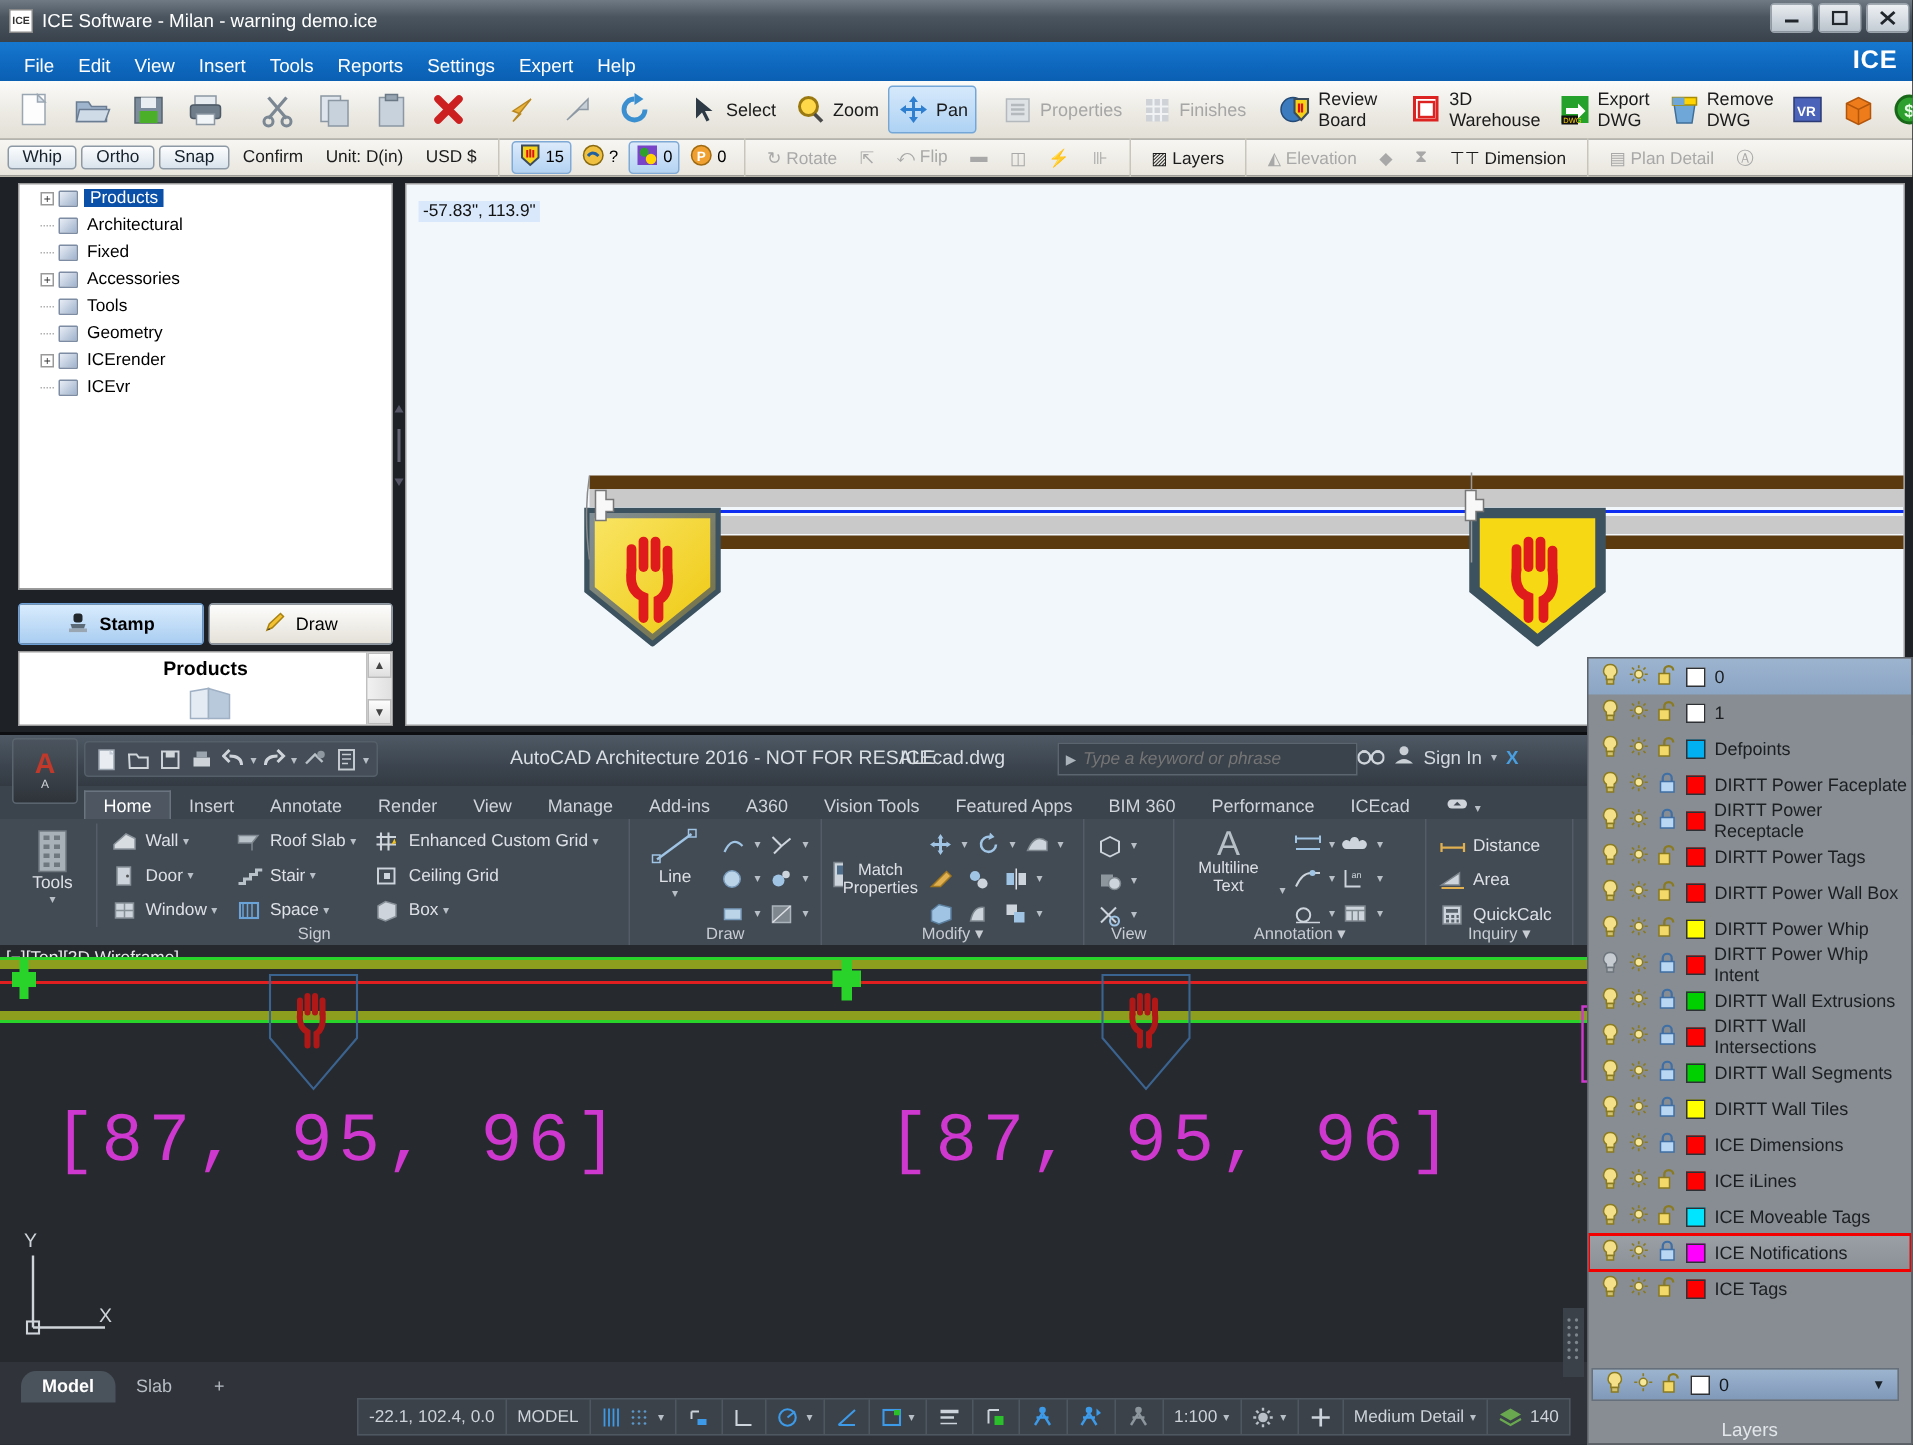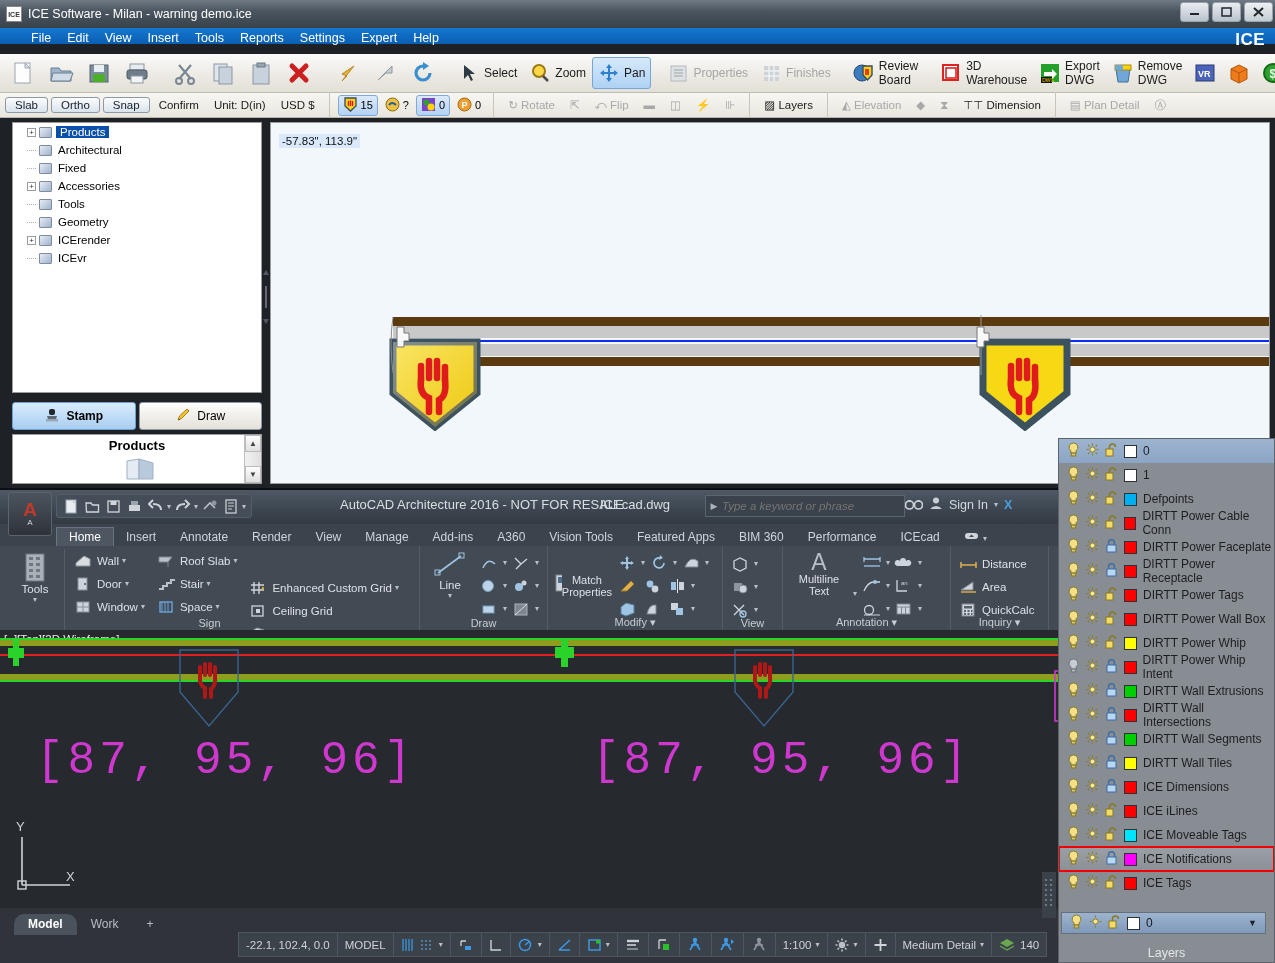--- a/index.html
+++ b/index.html
@@ -23,23 +23,23 @@
   .winbtns { position:absolute; right:2px; top:2px; display:flex; gap:3px; }
   .winbtn {
     width:29px; height:20px; border:1px solid #9aa3ac; border-radius:3px;
     background:linear-gradient(180deg,#e9edf1,#b9c2cb);
     display:flex; align-items:center; justify-content:center;
     font-size:11px; color:#20262c;
   }
   .winbtn.close { background:linear-gradient(180deg,#eef1f4,#c3ccd4); }
 
   .ice-menubar {
-    position:absolute; left:0; top:28px; width:1275px; height:16px;
+    position:absolute; left:0; top:28px; width:1275px; height:26px;
     background:linear-gradient(180deg,#1778d0 0%, #0f6ac0 50%, #0a5fb2 100%);
-    display:flex; align-items:flex-start; color:#fff; padding-left:23px;
+    display:flex; align-items:flex-end; color:#fff; padding-left:8px;
   }
   .ice-menubar .mi { padding:3px 8px; font-size:12.5px; cursor:default; }
   .ice-brand { position:absolute; right:10px; top:2px; font-weight:bold; font-size:17px; color:#fff; letter-spacing:.5px; }
 
   .ice-toolbar {
     position:absolute; left:0; top:54px; width:1275px; height:39px;
     background:linear-gradient(180deg,#fbfbfa 0%, #eceae3 55%, #e3e0d7 100%);
     border-bottom:1px solid #bdbbb2; display:flex; align-items:center; padding:0 4px;
   }
   .tb-item { display:flex; align-items:center; gap:4px; padding:2px 5px; height:32px; border:1px solid transparent; border-radius:3px; font-size:12px; color:#1b1b1b; }
@@ -371,21 +371,21 @@
         <svg width="22" height="22">
             <circle cx="11" cy="11" r="9" fill="#2ea02e" stroke="#186618" stroke-width="2"></circle>
             <text x="7.5" y="16" font-size="12" fill="#e8ffe8" font-family="sans-serif" font-weight="bold">$</text>
           </svg>
       </span>
     </div>
 
   </div>
 
   <div class="ice-toolbar2">
-    <div class="pill">Slab</div>
+    <div class="pill">Whip</div>
     <div class="pill">Ortho</div>
     <div class="pill">Snap</div>
     <div class="t2txt">Confirm</div>
     <div class="t2txt">Unit: D(in)</div>
     <div class="t2txt">USD $</div>
     <div class="tb-sep"></div>
     <div class="badge sel">
       <span>
         <svg width="15" height="15">
             <path d="M2,1 L13,1 L13,9 L7.5,14 L2,9 Z" fill="#f5d117" stroke="#3c4c5c" stroke-width="1.3"></path>
@@ -785,21 +785,21 @@
             <span class="ricon">
                 <svg width="18" height="16">
                   <rect x="3" y="3" width="12" height="10" fill="none" stroke="#6aa3d8" stroke-width="1.4"></rect>
                   <path d="M5,3 v10 M8,3 v10 M11,3 v10" stroke="#6aa3d8"></path>
                 </svg>
               </span>
             <span>Space</span>
             <span class="cardrop">▾</span>
           </div>
         </div>
-        <div style="padding-left:10px;margin-top:27px;">
+        <div style="padding-left:10px;">
           <div class="rrow">
             <span class="ricon">
                 <svg width="18" height="16">
                   <path d="M5,2 v12 M10,2 v12 M2,5 h13 M2,10 h13" stroke="#cdd4db" stroke-width="1.4"></path>
                   <path d="M12,10 l2,-4 l1,3" fill="#f2c21a"></path>
                 </svg>
               </span>
             <span>Enhanced Custom Grid</span>
             <span class="cardrop">▾</span>
           </div>
@@ -1195,21 +1195,21 @@
       <path d="M12,70 h48" stroke="#cfd4da" stroke-width="1.6" fill="none"></path>
       <rect x="8" y="66" width="8" height="8" fill="none" stroke="#cfd4da" stroke-width="1.4"></rect>
       <text x="6" y="16" fill="#cfd4da" font-size="13" font-family="sans-serif">Y</text>
       <text x="56" y="66" fill="#cfd4da" font-size="13" font-family="sans-serif">X</text>
     </svg>
   </div>
 
   <div class="acad-statusarea">
     <div class="layout-tabs">
       <div class="ltab active">Model</div>
-      <div class="ltab">Work</div>
+      <div class="ltab">Slab</div>
       <div class="ltab">+</div>
     </div>
   </div>
 
   <div style="position:absolute;left:1042px;top:382px;width:14px;height:46px;background:#3b4149;">
     <svg width="14" height="46">
         <g fill="#7d858d">
           <circle cx="4" cy="8" r="1.1"></circle>
           <circle cx="9" cy="8" r="1.1"></circle>
           <circle cx="4" cy="13" r="1.1"></circle>
@@ -1390,38 +1390,20 @@
             <g stroke="#8a7a20" stroke-width="1.1">
               <path d="M6.5,0.5 v2 M6.5,10.5 v2 M0.5,6.5 h2 M10.5,6.5 h2 M2,2 l1.4,1.4 M9.6,9.6 l1.4,1.4 M11,2 l-1.4,1.4 M3.4,9.6 l-1.4,1.4"></path>
             </g>
           </svg></span>
         <span><svg class="lockic" viewBox="0 0 13 14">
             <path d="M4.5,6 v-2 a3,3 0 0,1 6,0" fill="none" stroke="#8a7a20" stroke-width="1.5"></path>
             <rect x="1" y="6" width="7" height="7" fill="#f3d96a" stroke="#8a7a20"></rect>
           </svg></span>
         <span class="swatch" style="background:#00b0f0"></span>
         <span>Defpoints</span>
-      </div>
-      <div class="lrow">
-        <span><svg class="bulb" viewBox="0 0 13 15">
-            <path d="M6.5,1 a4.3,4.3 0 0,1 2.6,7.8 l0,2.2 h-5.2 l0,-2.2 A4.3,4.3 0 0,1 6.5,1z" fill="#f5e08a" stroke="#8a7a20"></path>
-            <rect x="4.3" y="11" width="4.4" height="3" fill="#cfc070" stroke="#8a7a20"></rect>
-          </svg></span>
-        <span><svg class="sunic" viewBox="0 0 13 13">
-            <circle cx="6.5" cy="6.5" r="2.6" fill="#f6e79a" stroke="#8a7a20"></circle>
-            <g stroke="#8a7a20" stroke-width="1.1">
-              <path d="M6.5,0.5 v2 M6.5,10.5 v2 M0.5,6.5 h2 M10.5,6.5 h2 M2,2 l1.4,1.4 M9.6,9.6 l1.4,1.4 M11,2 l-1.4,1.4 M3.4,9.6 l-1.4,1.4"></path>
-            </g>
-          </svg></span>
-        <span><svg class="lockic" viewBox="0 0 13 14">
-            <path d="M4.5,6 v-2 a3,3 0 0,1 6,0" fill="none" stroke="#8a7a20" stroke-width="1.5"></path>
-            <rect x="1" y="6" width="7" height="7" fill="#f3d96a" stroke="#8a7a20"></rect>
-          </svg></span>
-        <span class="swatch" style="background:#ff0000"></span>
-        <span>DIRTT Power Cable Conn</span>
       </div>
       <div class="lrow">
         <span><svg class="bulb" viewBox="0 0 13 15">
             <path d="M6.5,1 a4.3,4.3 0 0,1 2.6,7.8 l0,2.2 h-5.2 l0,-2.2 A4.3,4.3 0 0,1 6.5,1z" fill="#f5e08a" stroke="#8a7a20"></path>
             <rect x="4.3" y="11" width="4.4" height="3" fill="#cfc070" stroke="#8a7a20"></rect>
           </svg></span>
         <span><svg class="sunic" viewBox="0 0 13 13">
             <circle cx="6.5" cy="6.5" r="2.6" fill="#f6e79a" stroke="#8a7a20"></circle>
             <g stroke="#8a7a20" stroke-width="1.1">
               <path d="M6.5,0.5 v2 M6.5,10.5 v2 M0.5,6.5 h2 M10.5,6.5 h2 M2,2 l1.4,1.4 M9.6,9.6 l1.4,1.4 M11,2 l-1.4,1.4 M3.4,9.6 l-1.4,1.4"></path>

